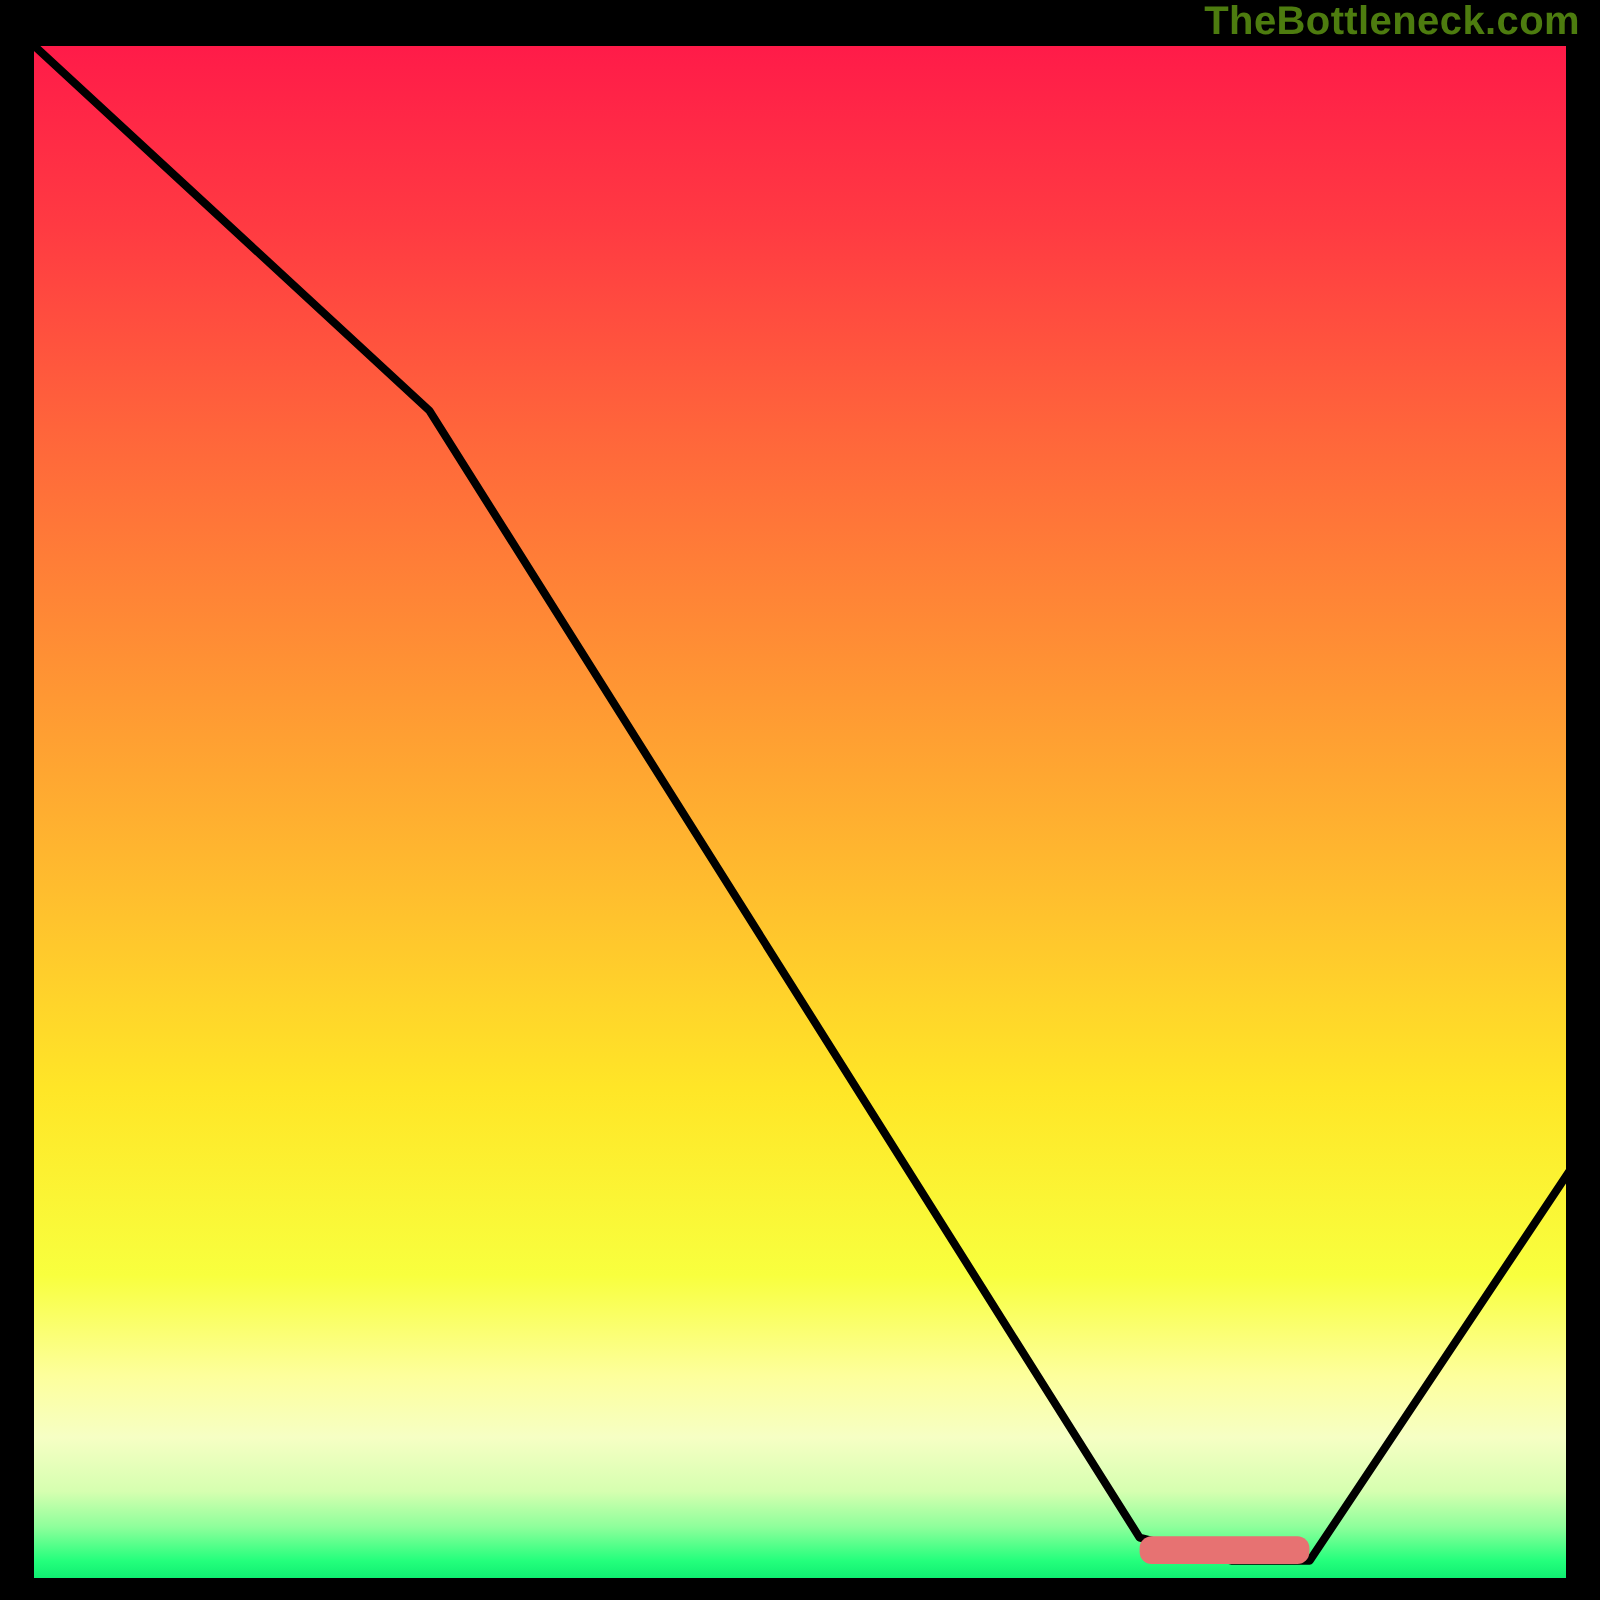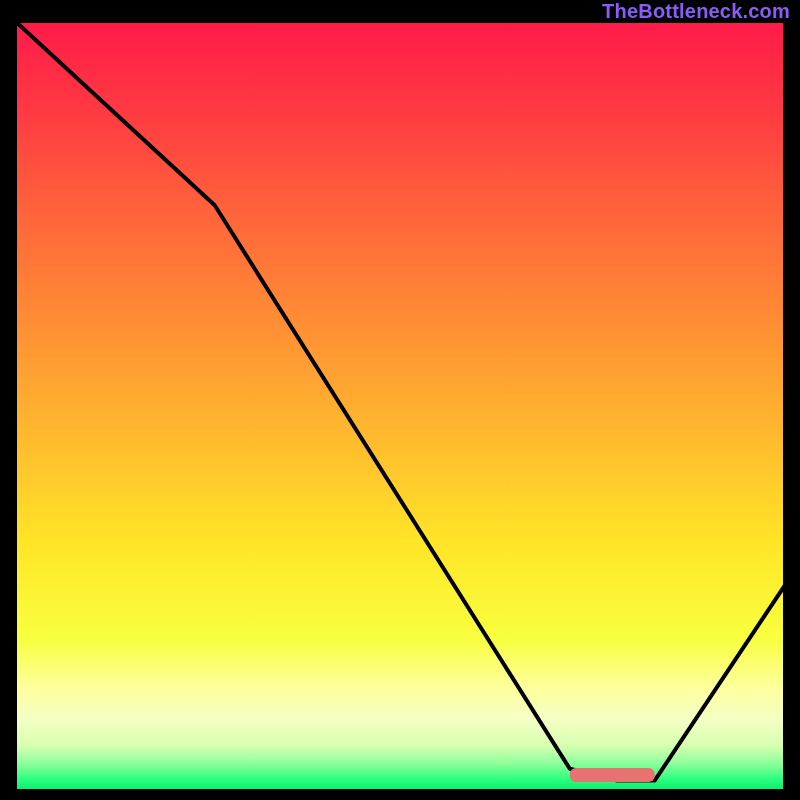--- a/index.html
+++ b/index.html
@@ -22,21 +22,21 @@
     width: 772px;
     height: 772px;
   }
   .watermark {
     position: absolute;
     top: 0;
     right: 10px;
     font-family: Arial, Helvetica, sans-serif;
     font-size: 20px;
     font-weight: 600;
-    color: #8b5cf6;
+    color: #4d7c0f;
     letter-spacing: 0.2px;
     user-select: none;
   }
 </style>
 </head>
 <body>
 <div class="stage">
 
   <svg class="plot" viewBox="0 0 772 772" preserveAspectRatio="none">
     <defs>

